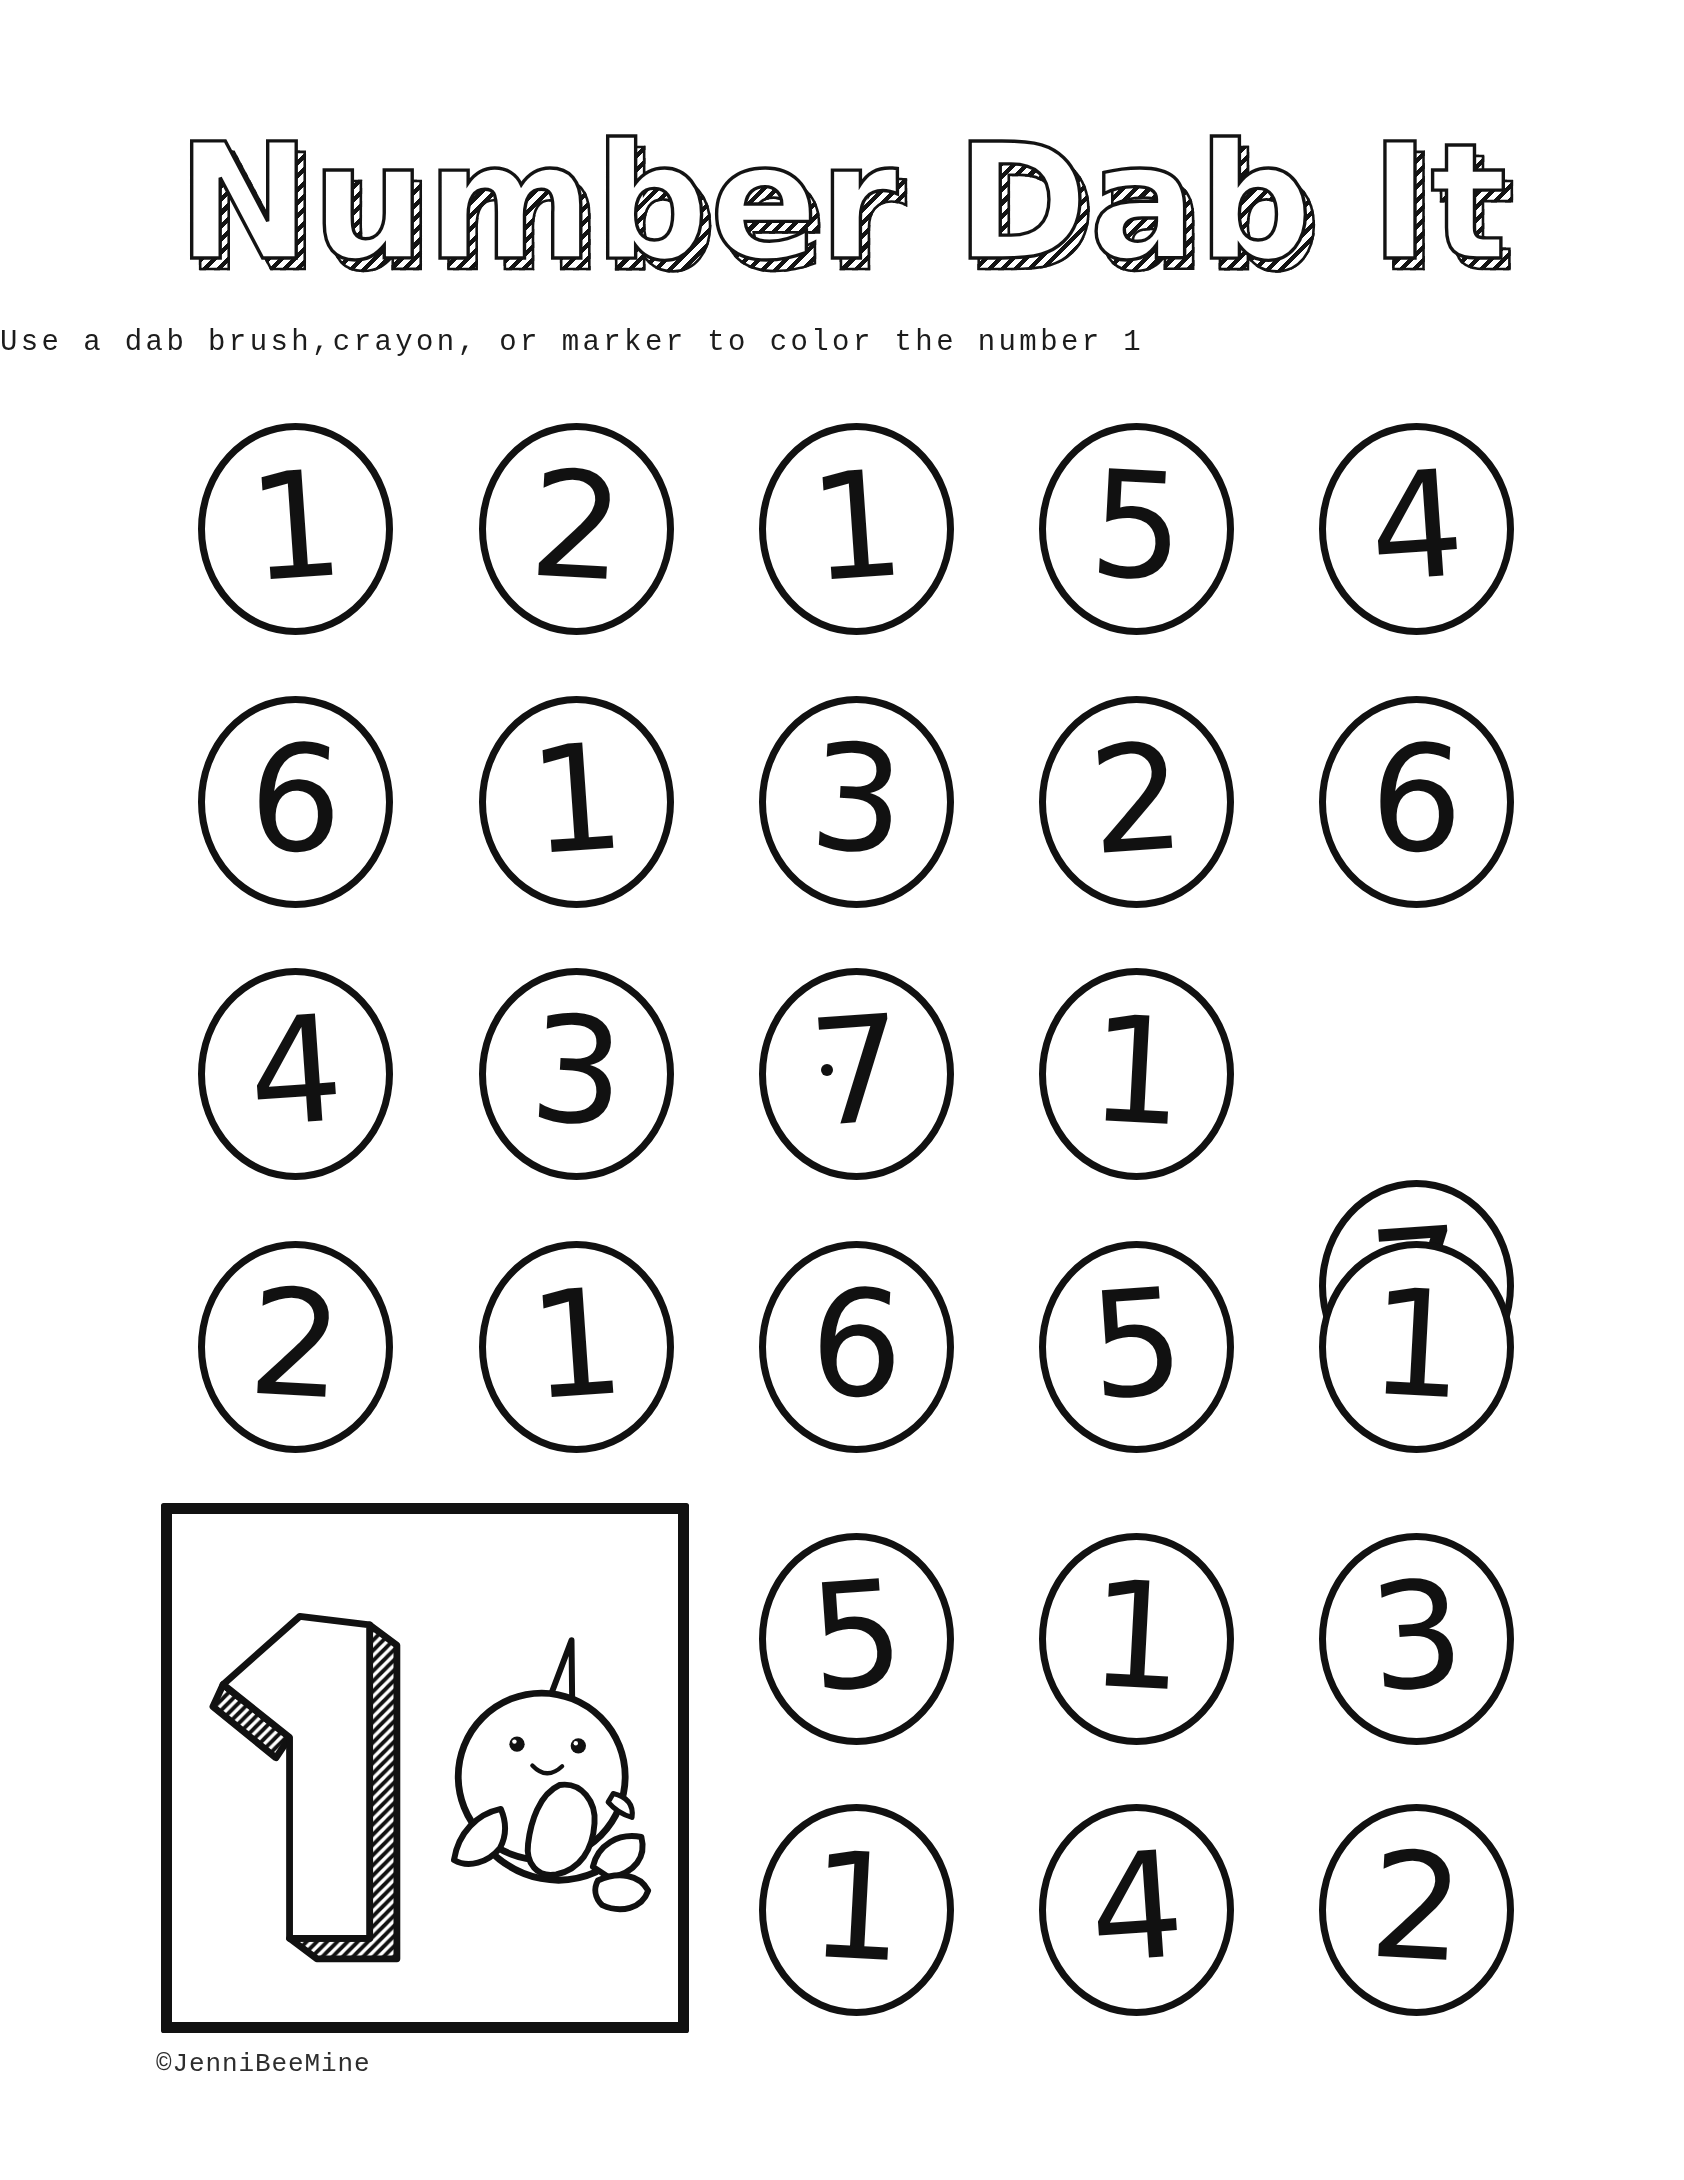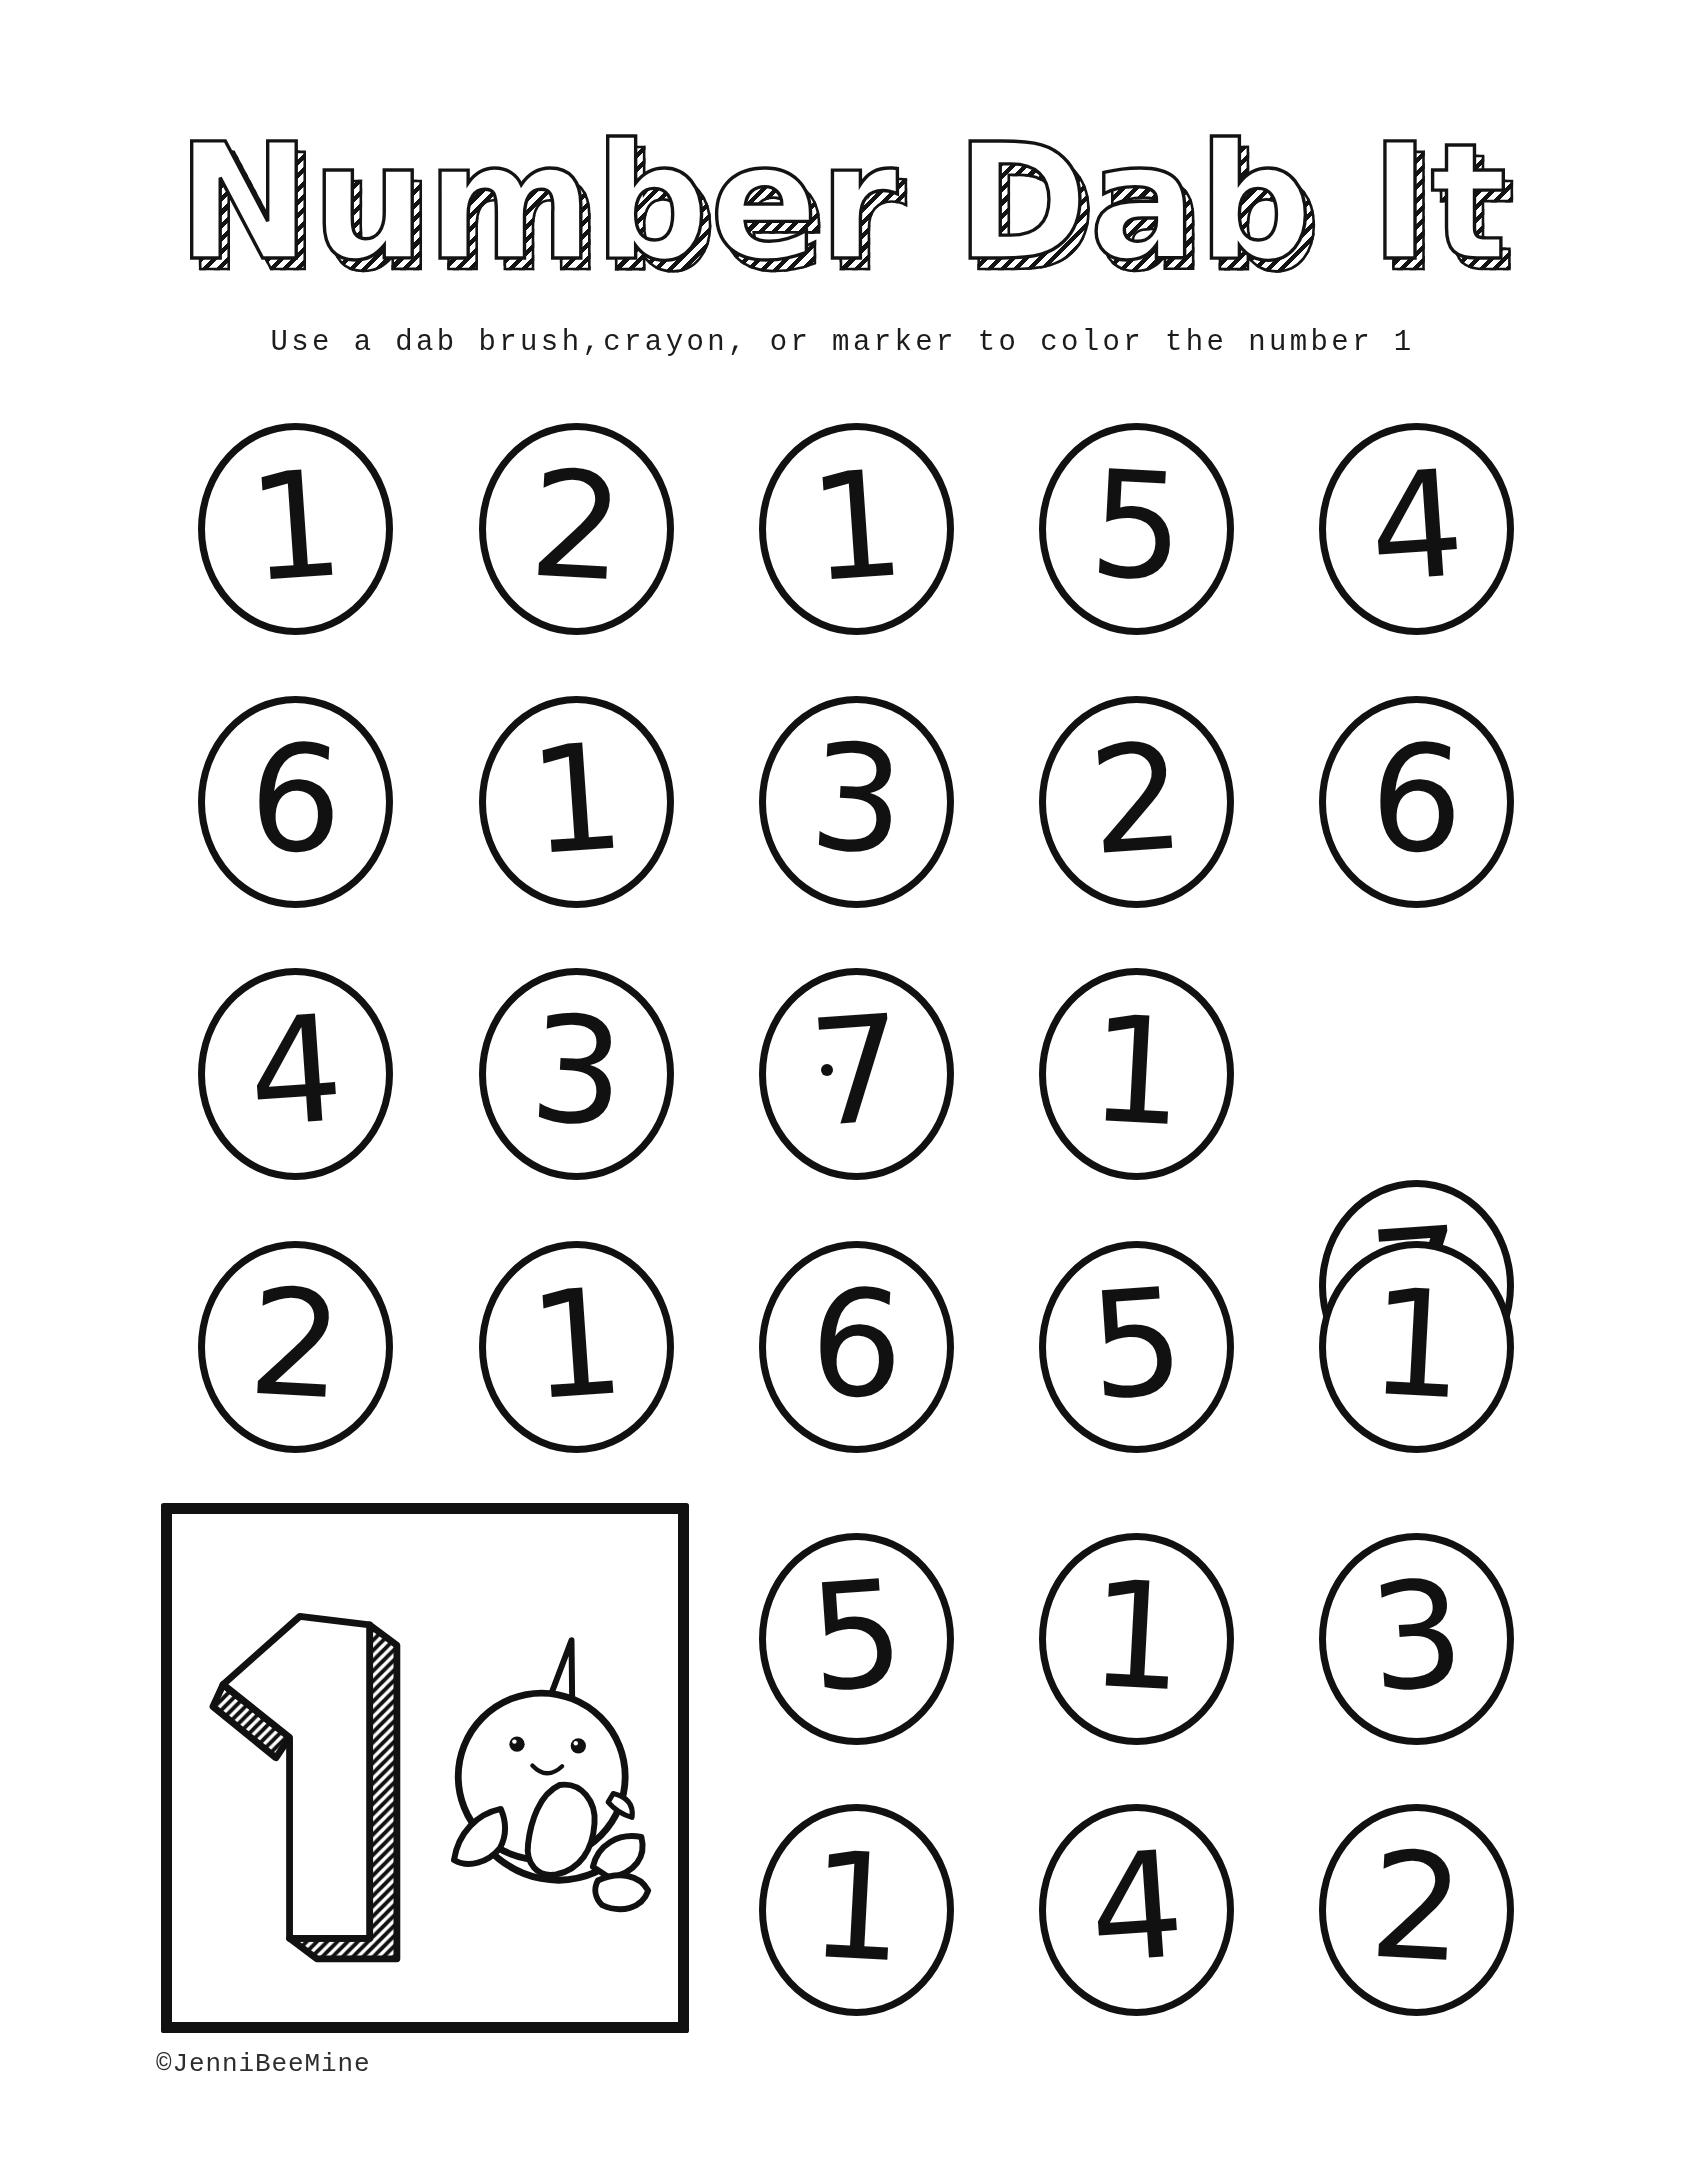--- a/index.html
+++ b/index.html
@@ -35,21 +35,20 @@
     -webkit-text-stroke:2.6px #131313;
   }
   .title-front{
     color:#ffffff;
     -webkit-text-stroke:3.4px #131313;
   }
 
   
   .subtitle{
     position:absolute;left:0;right:0;top:326px;
-    text-align:center;
     font-family:"Liberation Mono","DejaVu Sans Mono",monospace;
     font-size:29px;
     letter-spacing:3.4px;
     color:#1c1c1c;
     white-space:nowrap;
   }
 
   
   .circle{
     position:absolute;

